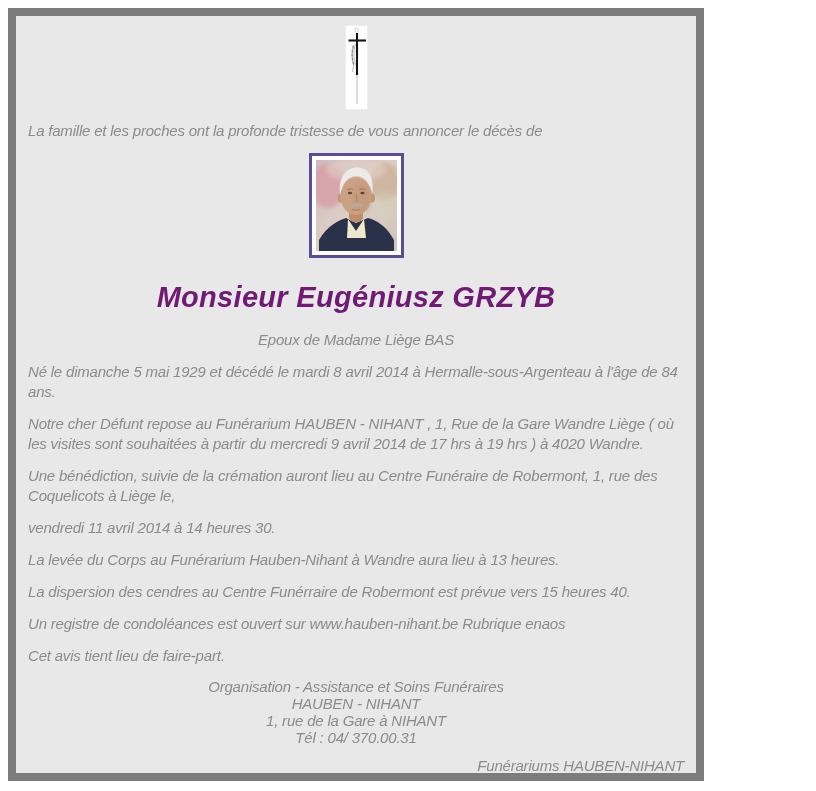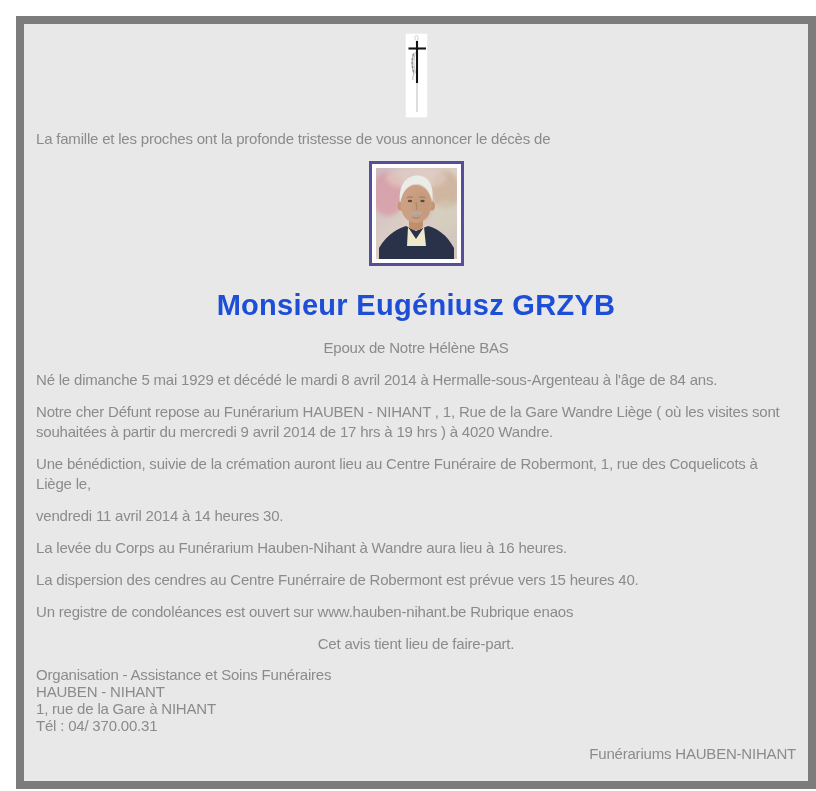--- a/index.html
+++ b/index.html
@@ -3,25 +3,26 @@
 <meta charset="utf-8">
 <style>
   html, body {
     margin: 0; padding: 0;
     width: 816px; height: 791px;
     background: #ffffff;
     font-family: "Liberation Sans", sans-serif;
   }
   .card {
     box-sizing: border-box;
-    margin: 16px;
-    width: 800px; height: 773px;
+    margin: 8px;
+    width: 696px; height: 773px;
     border: 8px solid #7c7c7c;
     background: #e8e8e8;
     overflow: hidden;
+    font-style: italic;
   }
   .content {
     padding: 9px 12px 0;
     color: #8b8b8b;
     font-size: 15px;
     letter-spacing: -0.2px;
   }
   .cross-wrap { text-align: center; height: 85px; line-height: 0; }
   svg.cross { width: 23px; height: 85px; }
   .intro { margin: 11px 0 0; line-height: 20px; }
@@ -31,27 +32,27 @@
     border: 3px solid #584d97;
     background: #fdfdfd;
     padding: 4px;
   }
   svg.portrait { width: 81px; height: 91px; display: block; }
   .name {
     margin: 22px 0 0;
     font-size: 29px; line-height: 34px;
     font-weight: bold;
     text-align: center;
-    color: #1d4ed8;
+    color: #701a75;
     letter-spacing: 0.3px;
   }
   .spouse { margin: 16px 0 0; text-align: center; line-height: 20px; }
   .para   { margin: 12px 0 0; line-height: 20px; }
-  .notice { margin: 12px 0 0; text-align: center; line-height: 20px; }
-  .org    { margin: 12px 0 0; line-height: 17px; }
+  .notice { margin: 12px 0 0; text-align: left; line-height: 20px; }
+  .org    { margin: 12px 0 0; line-height: 17px; text-align: center; }
   .signature { margin: 10px 0 0; text-align: right; line-height: 20px; }
 </style>
 </head>
 <body>
 
 <div class="card">
   <div class="content">
 
     <div class="cross-wrap">
       <svg class="cross" viewBox="0 0 23 85" xmlns="http://www.w3.org/2000/svg">
@@ -112,27 +113,27 @@
             <path d="M40,34 q1.2,5 0.5,8" fill="none" stroke="#b08663" stroke-width="1.1"></path>
             <rect x="34.5" y="43.5" width="11.5" height="3.2" rx="1.6" fill="#b3aba0"></rect>
             <path d="M36,49.5 q4,1.5 8,0" fill="none" stroke="#a87f60" stroke-width="1"></path>
           </g>
         </svg>
       </span>
     </div>
 
     <h1 class="name">Monsieur Eugéniusz GRZYB</h1>
 
-    <p class="spouse">Epoux de Notre Hélène BAS</p>
+    <p class="spouse">Epoux de Madame Liège BAS</p>
 
     <p class="para">Né le dimanche 5 mai 1929 et décédé le mardi 8 avril 2014 à Hermalle-sous-Argenteau à l'âge de 84 ans.</p>
     <p class="para">Notre cher Défunt repose au Funérarium HAUBEN - NIHANT , 1, Rue de la Gare Wandre Liège ( où les visites sont souhaitées à partir du mercredi 9 avril 2014 de 17 hrs à 19 hrs ) à 4020 Wandre.</p>
     <p class="para">Une bénédiction, suivie de la crémation auront lieu au Centre Funéraire de Robermont, 1, rue des Coquelicots à Liège le,</p>
     <p class="para">vendredi 11 avril 2014 à 14 heures 30.</p>
-    <p class="para">La levée du Corps au Funérarium Hauben-Nihant à Wandre aura lieu à 16 heures.</p>
+    <p class="para">La levée du Corps au Funérarium Hauben-Nihant à Wandre aura lieu à 13 heures.</p>
     <p class="para">La dispersion des cendres au Centre Funérraire de Robermont est prévue vers 15 heures 40.</p>
     <p class="para">Un registre de condoléances est ouvert sur www.hauben-nihant.be Rubrique enaos</p>
 
     <p class="notice">Cet avis tient lieu de faire-part.</p>
 
     <div class="org">
       <div>Organisation - Assistance et Soins Funéraires</div>
       <div>HAUBEN - NIHANT</div>
       <div>1, rue de la Gare à NIHANT</div>
       <div>Tél : 04/ 370.00.31</div>

